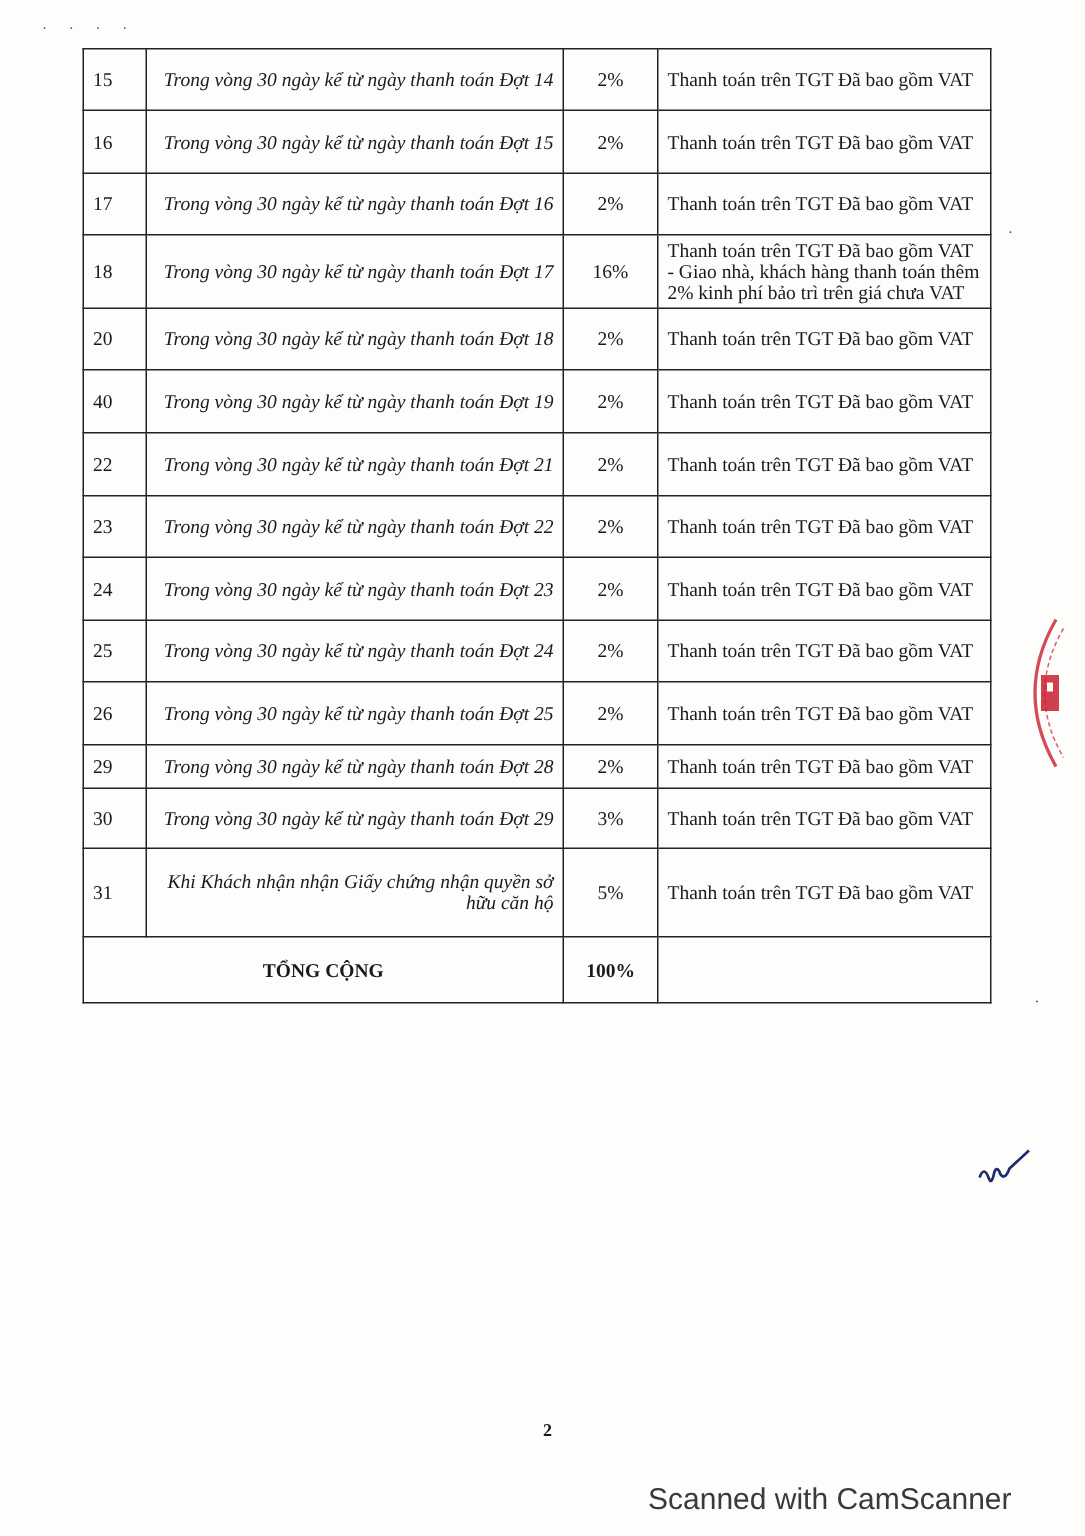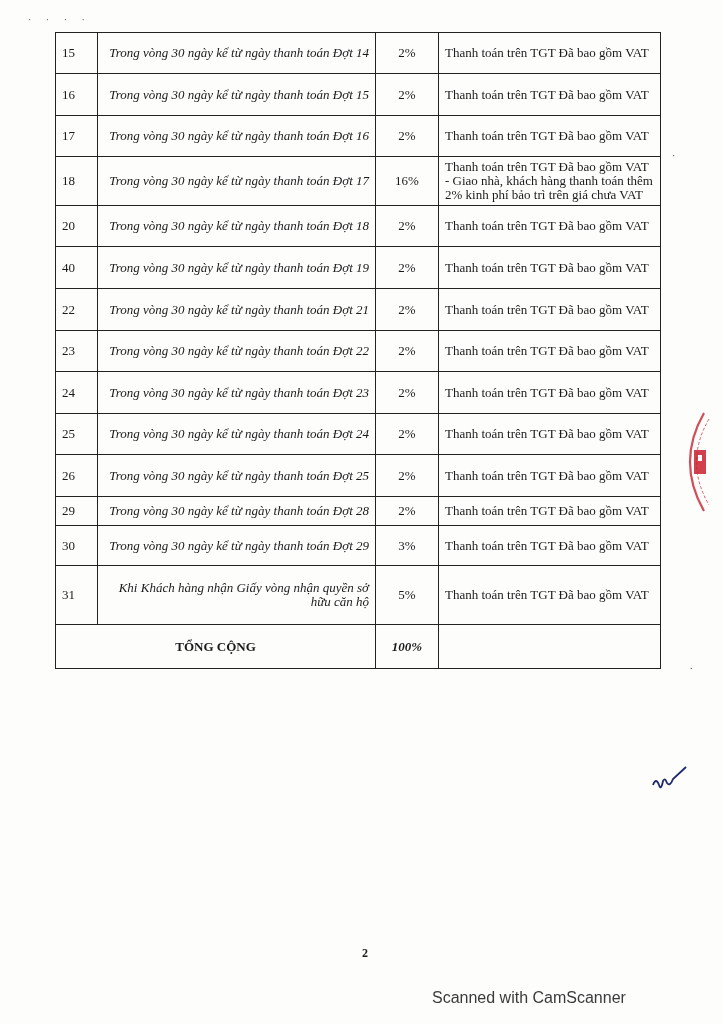--- a/index.html
+++ b/index.html
@@ -14,29 +14,29 @@
   }
   table.pay td {
     border:1.3px solid #222; font-size:13px; line-height:14px;
     vertical-align:middle; padding:0 6px;
   }
   td.no { text-align:left; width:29px; }
   td.desc { text-align:right; width:265px;font-style:italic; }
   td.pct { text-align:center; width:50px; }
   td.note { text-align:left; }
   td.total-label { text-align:center; font-weight:bold; }
-  td.total-pct { text-align:center; font-weight:bold;font-style:italic; }
+  td.total-pct { text-align:center; font-weight:bold; }
   .stamp {
     position:absolute; left:672px; top:405px; width:40px; height:115px;
   }
   .sign { position:absolute; left:650px; top:765px; width:40px; height:30px; }
   .pagenum { position:absolute; left:362px; top:946px; font-size:12px; font-weight:bold; }
   .watermark {
     position:absolute; left:432px; top:989px; font-family:"Liberation Sans", "DejaVu Sans", sans-serif;
-    font-size:16px; color:#3a3a3a;text-align:right;
+    font-size:20px; color:#3a3a3a;text-align:right;
   }
   .stray { position:absolute; font-size:10px; color:#444; }
 </style>
 </head>
 <body>
 
 <div class="dots">· · · ·</div>
 
 <table class="pay">
   <tbody id="tbody">
@@ -113,21 +113,21 @@
         <td class="note">Thanh toán trên TGT Đã bao gồm VAT</td>
       </tr>
       <tr style="height: 40px;">
         <td class="no">30</td>
         <td class="desc">Trong vòng 30 ngày kể từ ngày thanh toán Đợt 29</td>
         <td class="pct">3%</td>
         <td class="note">Thanh toán trên TGT Đã bao gồm VAT</td>
       </tr>
       <tr style="height: 59px;">
         <td class="no">31</td>
-        <td class="desc">Khi Khách hàng nhận Giấy vòng nhận quyền sở hữu căn hộ</td>
+        <td class="desc">Khi Khách nhận nhận Giấy chứng nhận quyền sở hữu căn hộ</td>
         <td class="pct">5%</td>
         <td class="note">Thanh toán trên TGT Đã bao gồm VAT</td>
       </tr>
       <tr style="height: 44px;">
         <td class="total-label" colspan="2">TỔNG CỘNG</td>
         <td class="total-pct">100%</td>
         <td class="note"></td>
       </tr>
     </tbody>
 </table>

